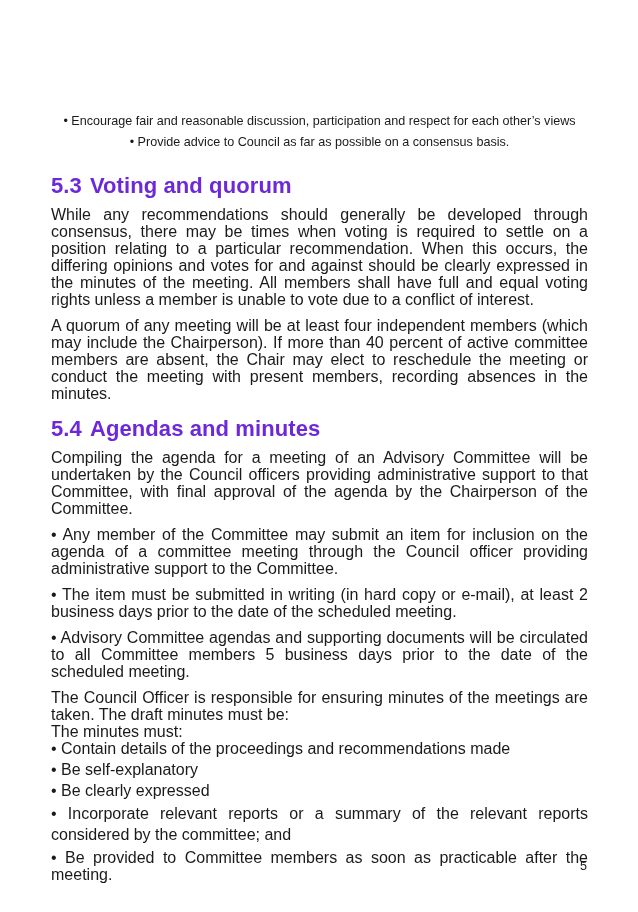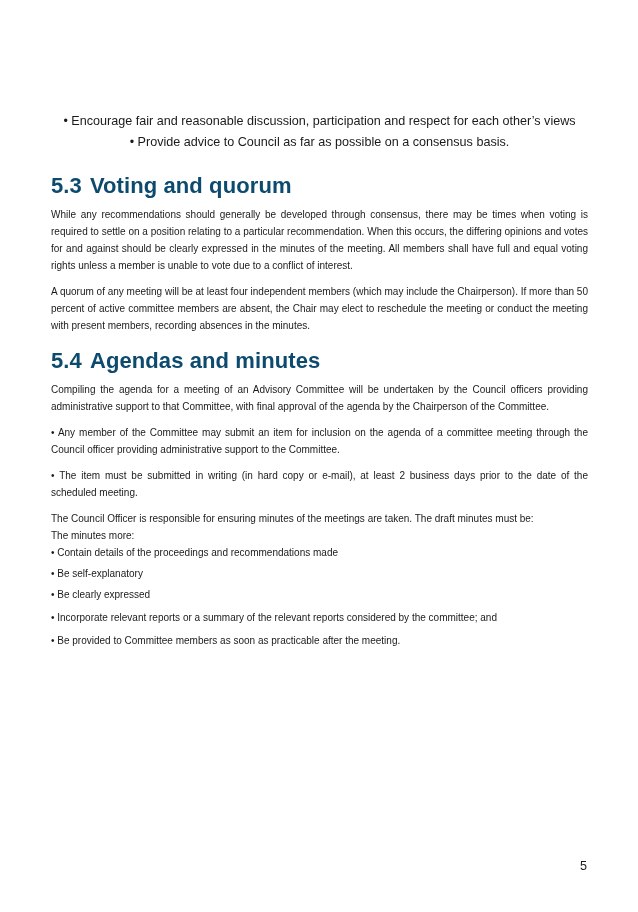--- a/index.html
+++ b/index.html
@@ -15,35 +15,35 @@
       font-family: "Liberation Sans", sans-serif;
       color: #1a1a1a;
     }
     .page {
       position: absolute;
       left: 51px;
       top: 113px;
       width: 537px;
     }
     .text {
-      font-size: 10px;
+      font-size: 16px;
       line-height: 17px;
       margin: 0;
       text-align: justify;
     }
     .bullet-top {
       font-size: 12.6px;
       line-height: 17px;
       margin: 0 0 4px 0;
       text-align: center;
     }
     h2 {
       font-family: "Liberation Sans", sans-serif;
       font-weight: bold;
-      color: #0c4a6e;
+      color: #6d28d9;
       font-size: 22px;
       line-height: 26px;
       margin: 0;
       letter-spacing: 0.1px;
     }
     h2 .num {
       margin-right: 8px;
     }
     .para {
       margin: 0 0 9px 0;
@@ -68,36 +68,37 @@
   <div>
     <p class="bullet-top">• Encourage fair and reasonable discussion, participation and respect for each other’s views</p>
     <p class="bullet-top">• Provide advice to Council as far as possible on a consensus basis.</p>
   </div>
 
   <h2 style="margin-top:22px; margin-bottom:7px;">
     <span class="num">5.3</span><span>Voting and quorum</span>
   </h2>
 
   <p class="text para">While any recommendations should generally be developed through consensus, there may be times when voting is required to settle on a position relating to a particular recommendation. When this occurs, the differing opinions and votes for and against should be clearly expressed in the minutes of the meeting. All members shall have full and equal voting rights unless a member is unable to vote due to a conflict of interest.</p>
-  <p class="text para">A quorum of any meeting will be at least four independent members (which may include the Chairperson).  If more than 50 percent of active committee members are absent, the Chair may elect to reschedule the meeting or conduct the meeting with present members, recording absences in the minutes.</p>
+  <p class="text para">A quorum of any meeting will be at least four independent members (which may include the Chairperson).  If more than 40 percent of active committee members are absent, the Chair may elect to reschedule the meeting or conduct the meeting with present members, recording absences in the minutes.</p>
 
   <h2 style="margin-top:14px; margin-bottom:7px;">
     <span class="num">5.4</span><span>Agendas and minutes</span>
   </h2>
 
   <p class="text para">Compiling the agenda for a meeting of an Advisory Committee will be undertaken by the Council officers providing administrative support to that Committee, with final approval of the agenda by the Chairperson of the Committee.</p>
 
   <div>
     <p class="text para">• Any member of the Committee may submit an item for inclusion on the agenda of a committee meeting through the Council officer providing administrative support to the Committee.</p>
     <p class="text para">• The item must be submitted in writing (in hard copy or e-mail), at least 2 business days prior to the date of the scheduled meeting.</p>
+    <p class="text para">• Advisory Committee agendas and supporting documents will be circulated to all Committee members 5 business days prior to the date of the scheduled meeting.</p>
   </div>
 
   <p class="text tight">The Council Officer is responsible for ensuring minutes of the meetings are taken. The draft minutes must be:</p>
 
-  <p class="text tight">The minutes more:</p>
+  <p class="text tight">The minutes must:</p>
   <div>
     <p class="text after4">• Contain details of the proceedings and recommendations made</p>
     <p class="text after4">• Be self-explanatory</p>
     <p class="text after4">• Be clearly expressed</p>
     <p class="text after4" style="line-height:21px;">• Incorporate relevant reports or a summary of the relevant reports considered by the committee; and</p>
     <p class="text after4">• Be provided to Committee members as soon as practicable after the meeting.</p>
   </div>
 
 </div>
 

